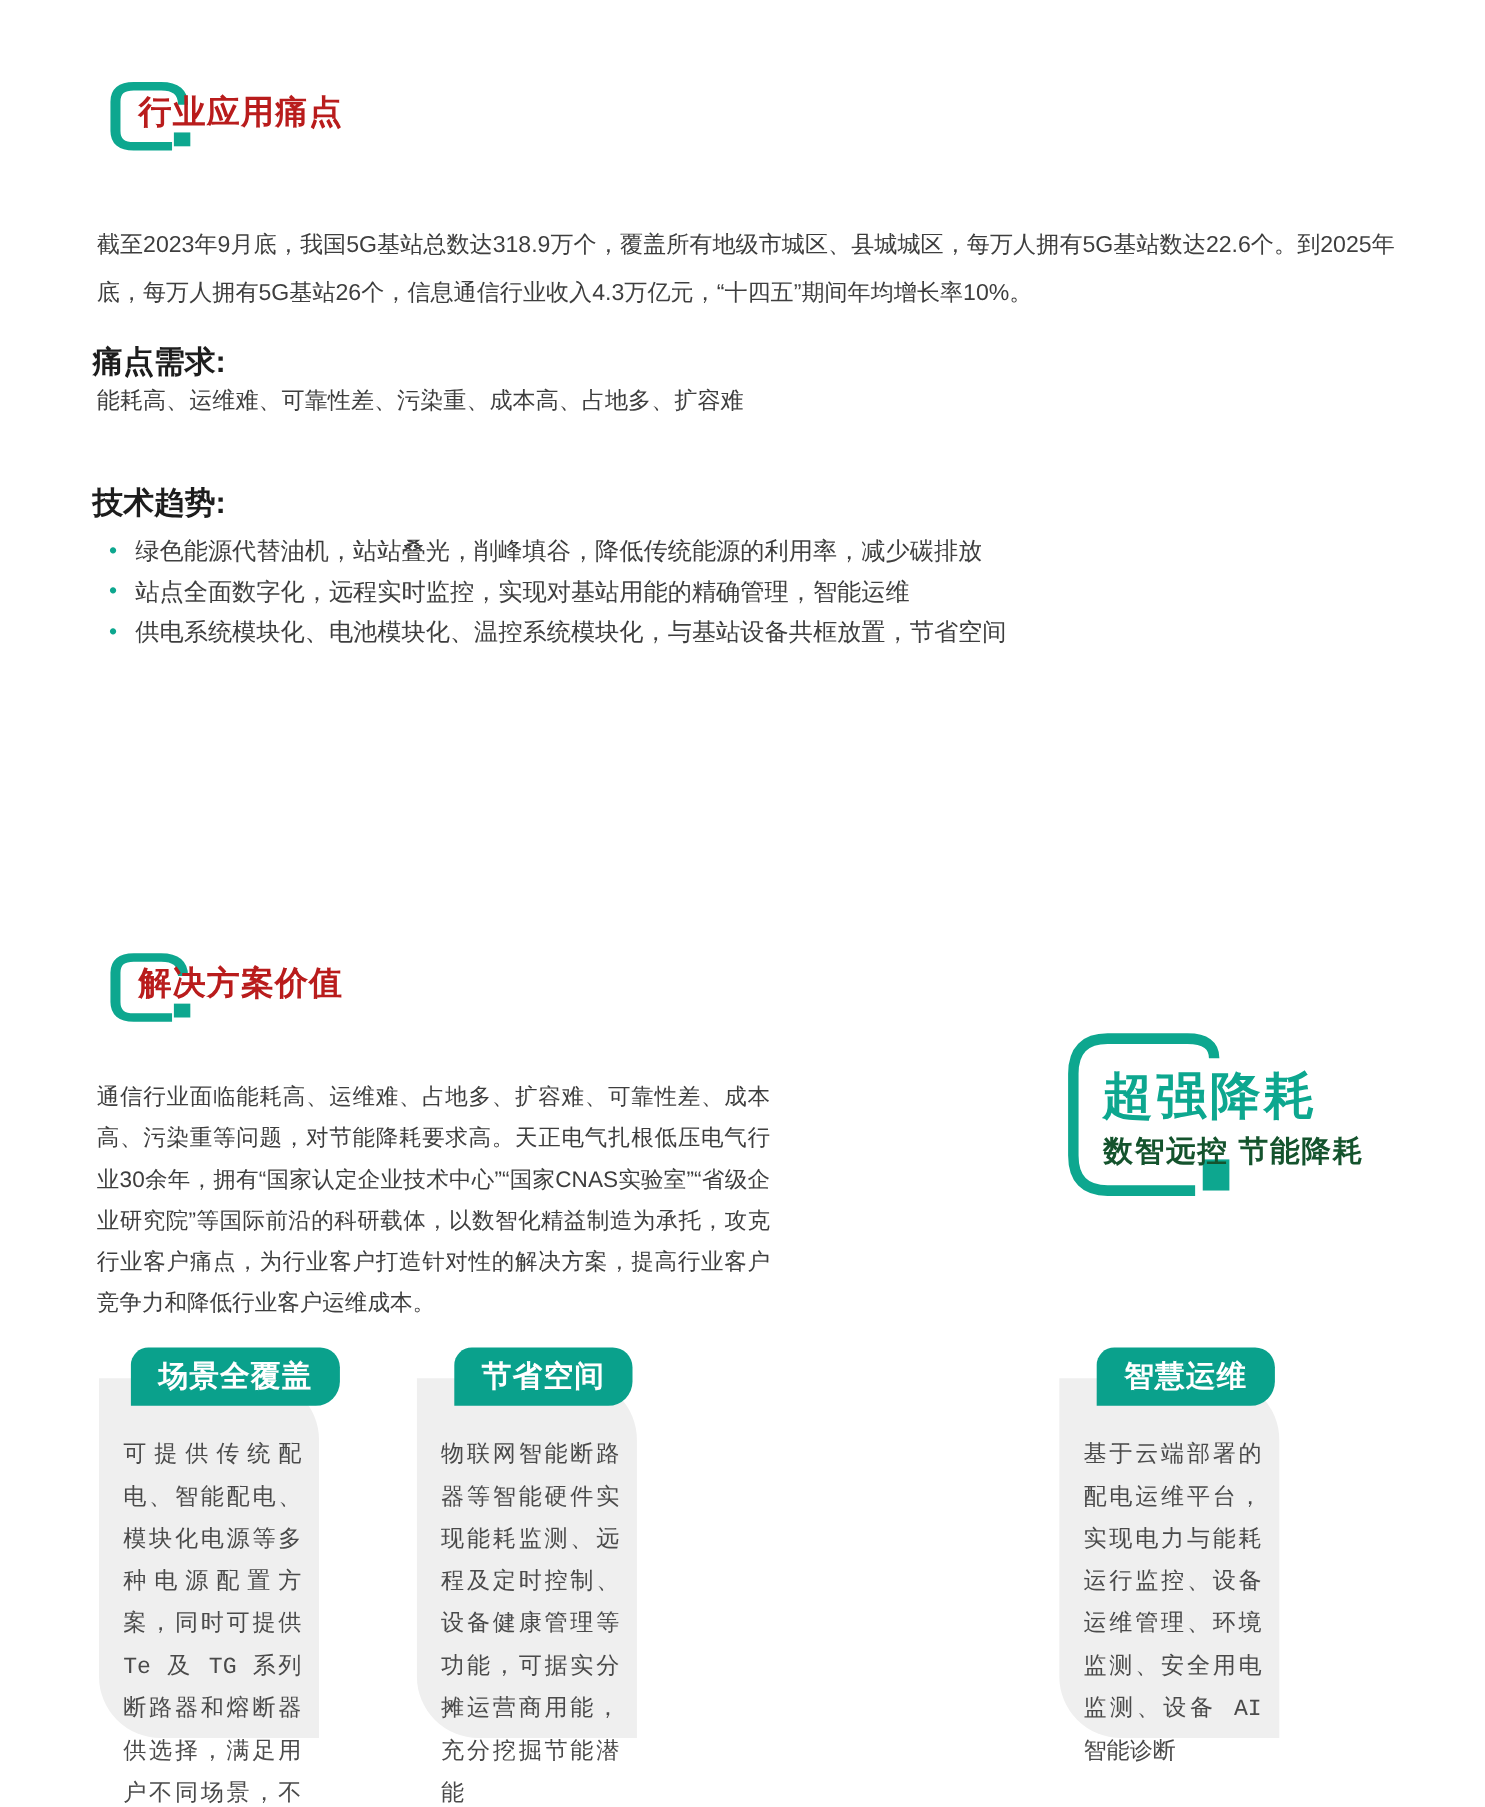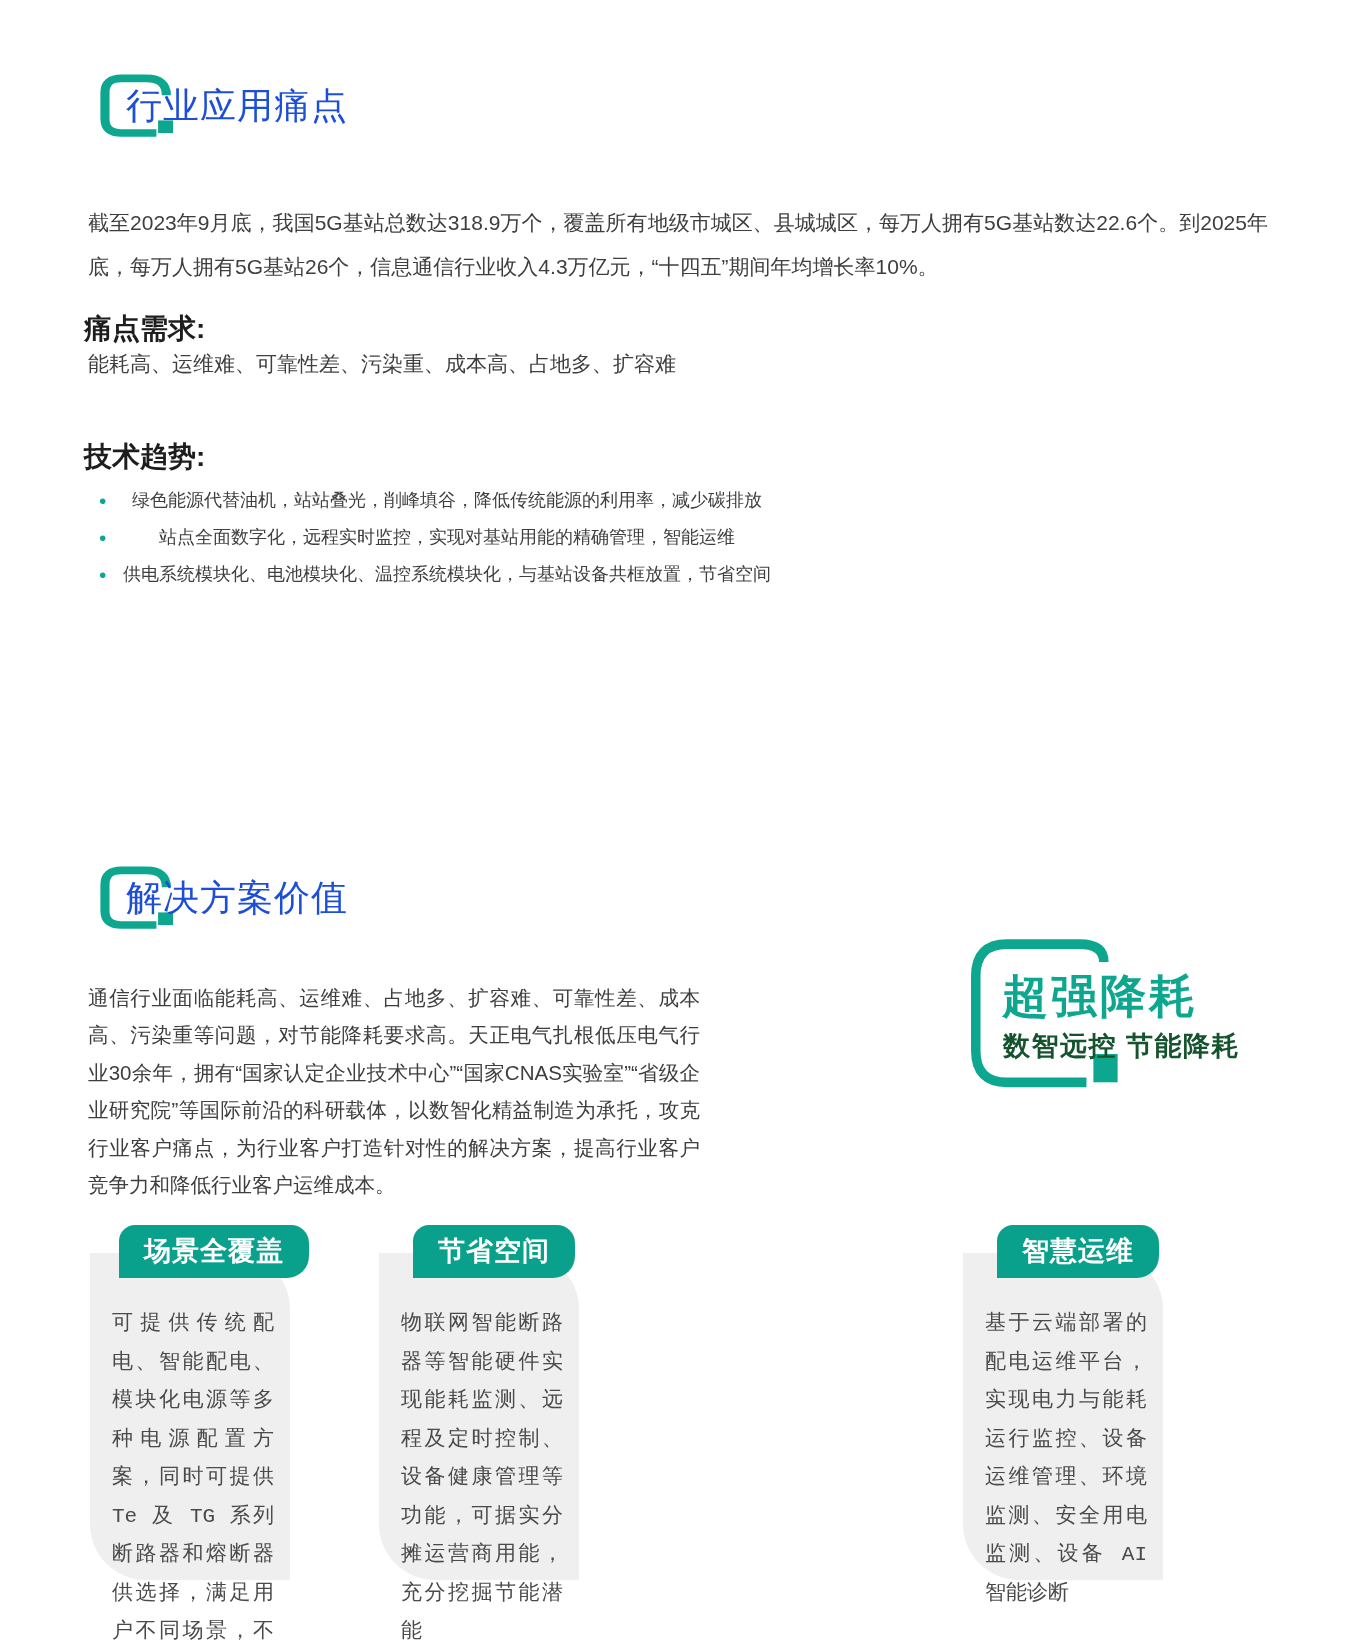--- a/index.html
+++ b/index.html
@@ -3,41 +3,41 @@
 <meta charset="utf-8">
 <style>
   html,body{margin:0;padding:0;background:#fff;}
   .page{
     position:relative;width:1350px;height:1643px;background:#ffffff;overflow:hidden;
     font-family:"Liberation Sans","DejaVu Sans",sans-serif;
   }
   
   .quote-icon{position:absolute;}
   .sec-title{
-    position:absolute;font-size:36px;font-weight:normal;color:#1d4ed8;
+    position:absolute;font-size:30px;font-weight:bold;color:#b91c1c;
     letter-spacing:1px;white-space:nowrap;z-index:2;
   }
   .intro{
     position:absolute;left:88px;top:180px;width:1180px;
     font-size:21px;line-height:44px;color:#3e3e3e;
     text-align:justify;
   }
   .sub-label{
     position:absolute;left:84px;font-size:28px;font-weight:bold;color:#1d1d1d;
     white-space:nowrap;
   }
   .plain-line{
     position:absolute;left:88px;font-size:21px;color:#3e3e3e;white-space:nowrap;
   }
   .trend-list{
     position:absolute;left:95px;top:482px;margin:0;padding:0;list-style:none;
   }
   .trend-list li{
-    position:relative;padding-left:28px;font-size:18px;line-height:37px;
-    color:#3e3e3e;white-space:nowrap;text-align:center;
+    position:relative;padding-left:28px;font-size:22px;line-height:37px;
+    color:#3e3e3e;white-space:nowrap;
   }
   .trend-list li::before{
     content:"•";position:absolute;left:4px;top:0;color:#0da78f;font-size:21px;
   }
   .value-body{
     position:absolute;left:88px;top:958px;width:612px;
     font-size:20.5px;line-height:37.5px;color:#3e3e3e;text-align:justify;
   }
   
   .callout-frame{position:absolute;left:955px;top:923px;}

